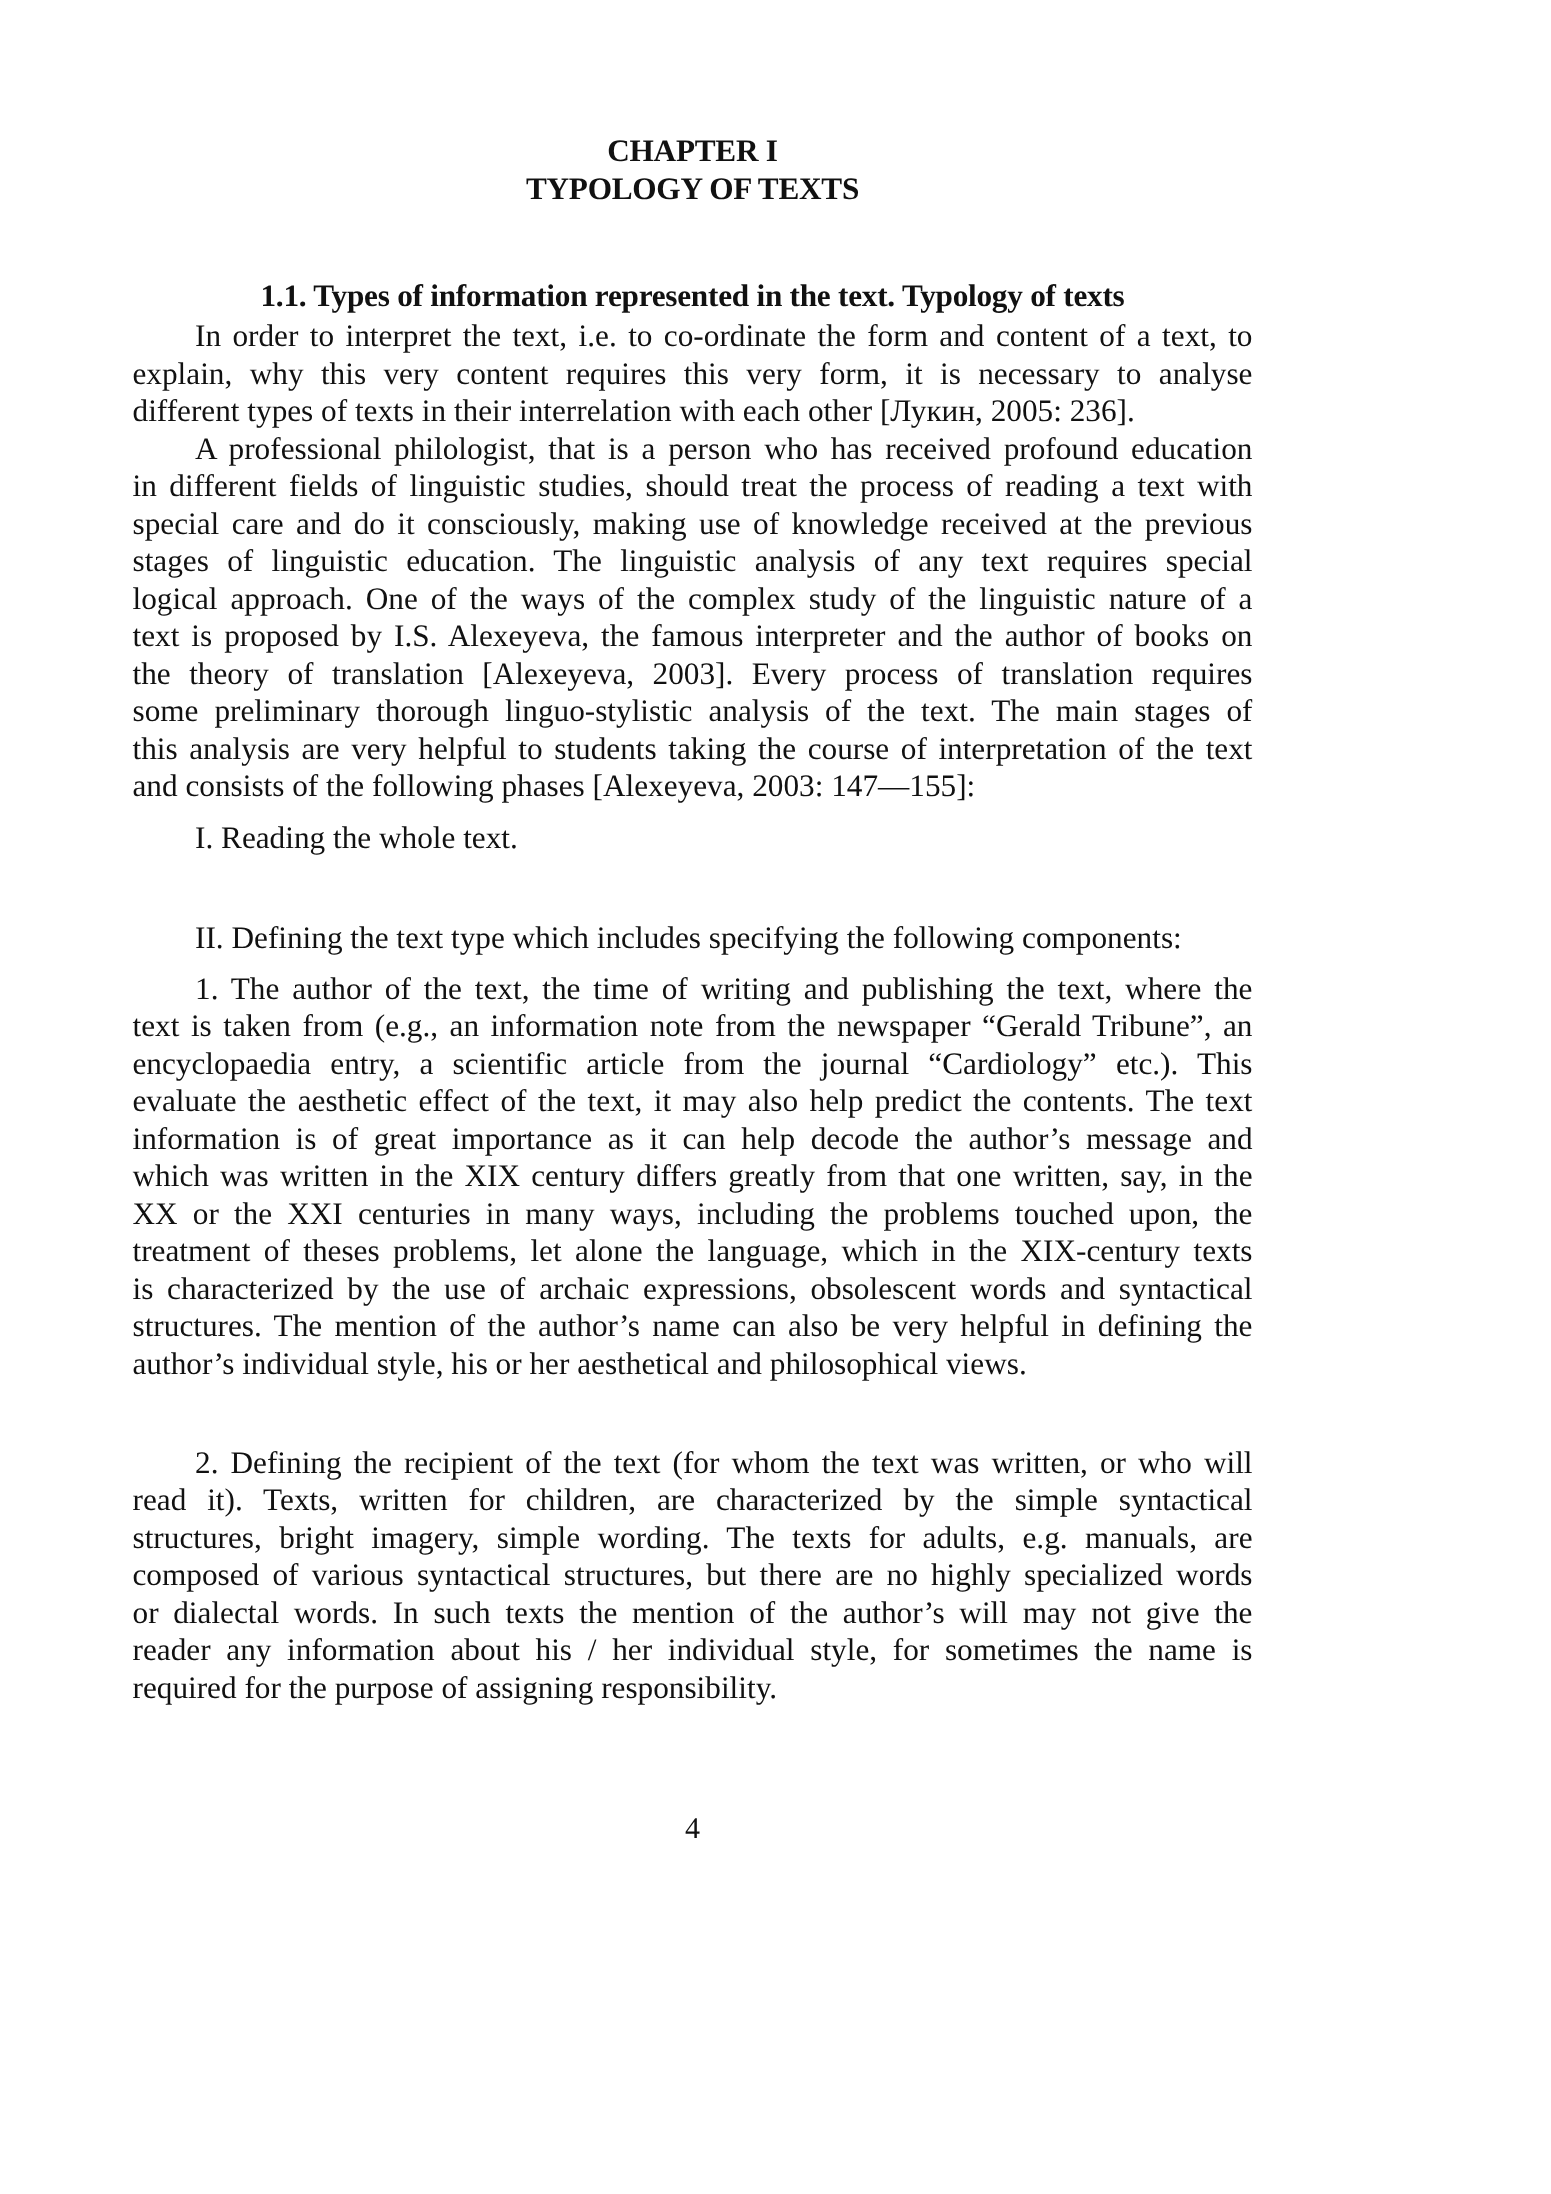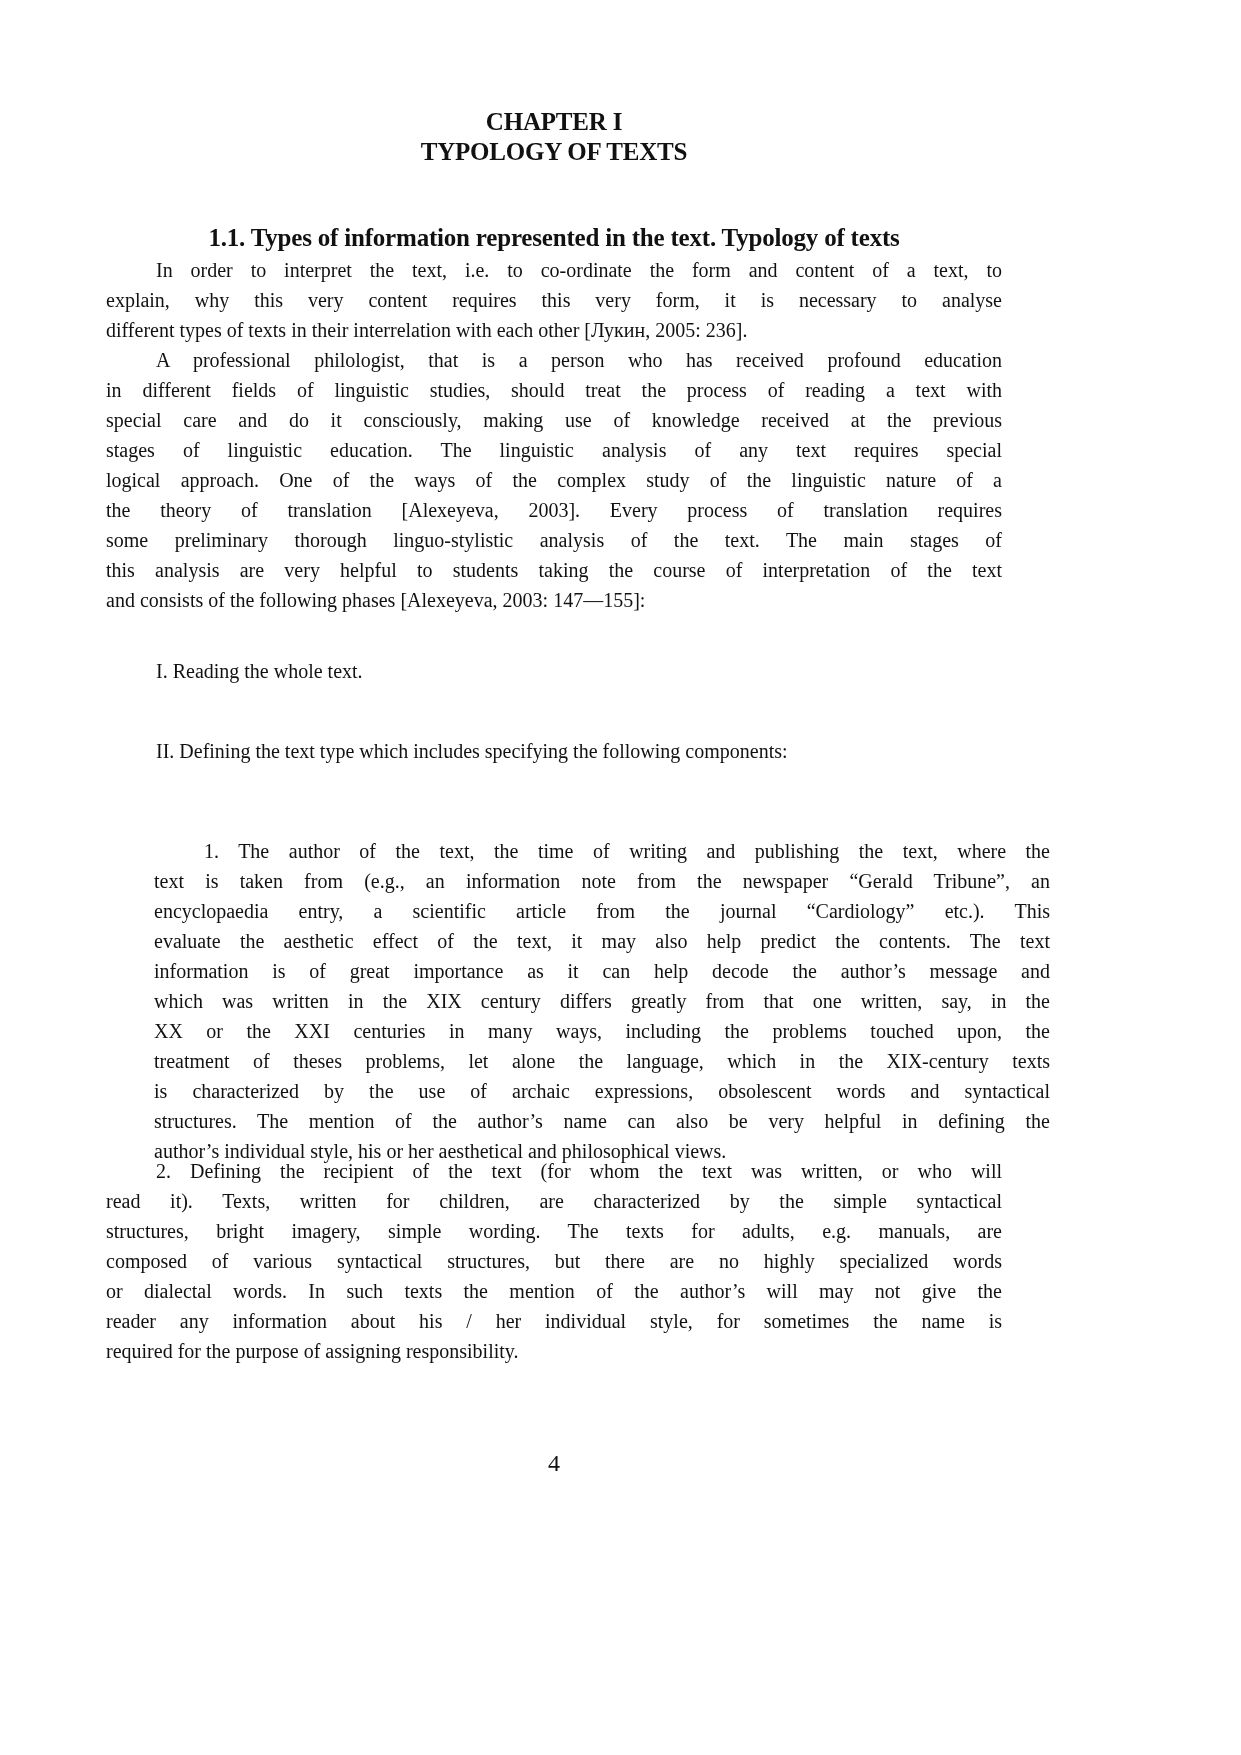--- a/index.html
+++ b/index.html
@@ -30,21 +30,21 @@
       text-align: center;
       font-weight: bold;
       font-size: 25px;
       line-height: 30px;
       letter-spacing: -0.2px;
     }
     .block {
       position: absolute;
       left: 106px;
       width: 896px;
-      font-size: 20px;
+      font-size: 25px;
       line-height: 30px;
     }
     .line {
       display: block;
       height: 30px;
       white-space: nowrap;
       text-align: justify;
       text-align-last: justify;
       overflow: hidden;
     }
@@ -79,35 +79,36 @@
     <span class="line">explain, why this very content requires this very form, it is necessary to analyse</span>
     <span class="line last">different types of texts in their interrelation with each other [Лукин, 2005: 236].</span>
   </div>
 
   <div class="block" style="top:345px;">
     <span class="line indent">A professional philologist, that is a person who has received profound education</span>
     <span class="line">in different fields of linguistic studies, should treat the process of reading a text with</span>
     <span class="line">special care and do it consciously, making use of knowledge received at the previous</span>
     <span class="line">stages of linguistic education. The linguistic analysis of any text requires special</span>
     <span class="line">logical approach. One of the ways of the complex study of the linguistic nature of a</span>
+    <span class="line">text is proposed by I.S. Alexeyeva, the famous interpreter and the author of books on</span>
     <span class="line">the theory of translation [Alexeyeva, 2003]. Every process of translation requires</span>
     <span class="line">some preliminary thorough linguo-stylistic analysis of the text. The main stages of</span>
     <span class="line">this analysis are very helpful to students taking the course of interpretation of the text</span>
     <span class="line last">and consists of the following phases [Alexeyeva, 2003: 147—155]:</span>
   </div>
 
   <div class="block" style="top:656px;">
     <span class="line indent last">I. Reading the whole text.</span>
   </div>
 
   <div class="block" style="top:736px;">
     <span class="line indent last">II. Defining the text type which includes specifying the following components:</span>
   </div>
 
-  <div class="block" style="top:836px;margin-left:48px;">
+  <div class="block" style="top:777px;">
     <span class="line indent">1. The author of the text, the time of writing and publishing the text, where the</span>
     <span class="line">text is taken from (e.g., an information note from the newspaper “Gerald Tribune”, an</span>
     <span class="line">encyclopaedia entry, a scientific article from the journal “Cardiology” etc.). This</span>
     <span class="line">evaluate the aesthetic effect of the text, it may also help predict the contents. The text</span>
     <span class="line">information is of great importance as it can help decode the author’s message and</span>
     <span class="line">which was written in the XIX century differs greatly from that one written, say, in the</span>
     <span class="line">XX or the XXI centuries in many ways, including the problems touched upon, the</span>
     <span class="line">treatment of theses problems, let alone the language, which in the XIX-century texts</span>
     <span class="line">is characterized by the use of archaic expressions, obsolescent words and syntactical</span>
     <span class="line">structures. The mention of the author’s name can also be very helpful in defining the</span>

